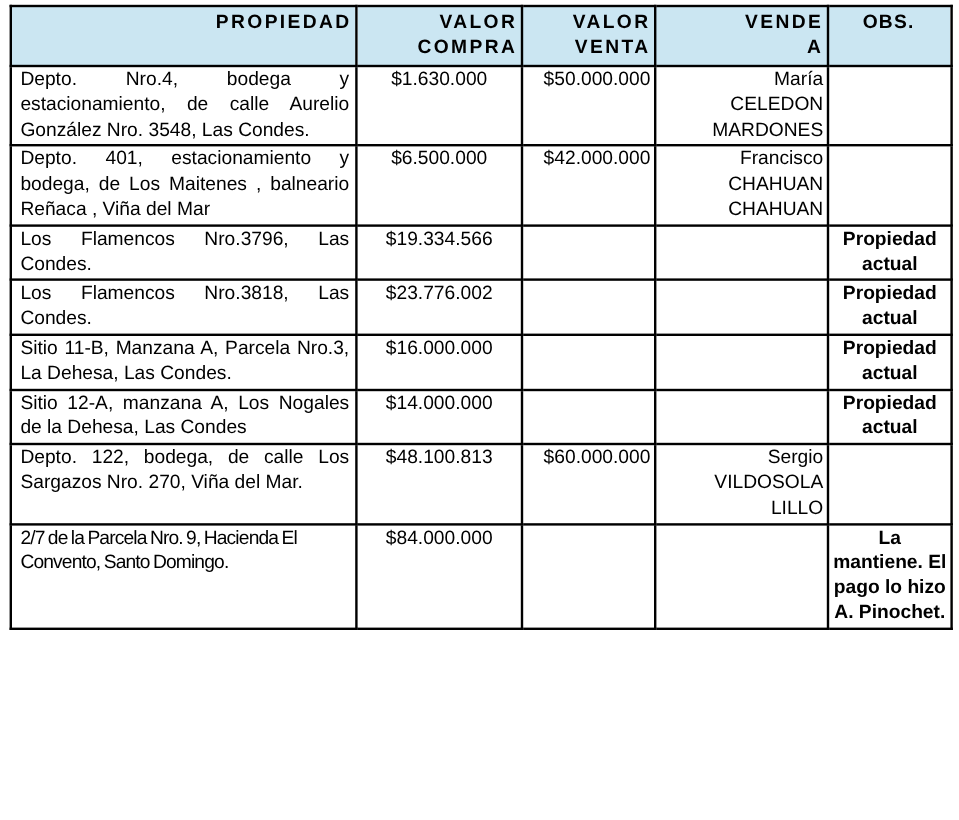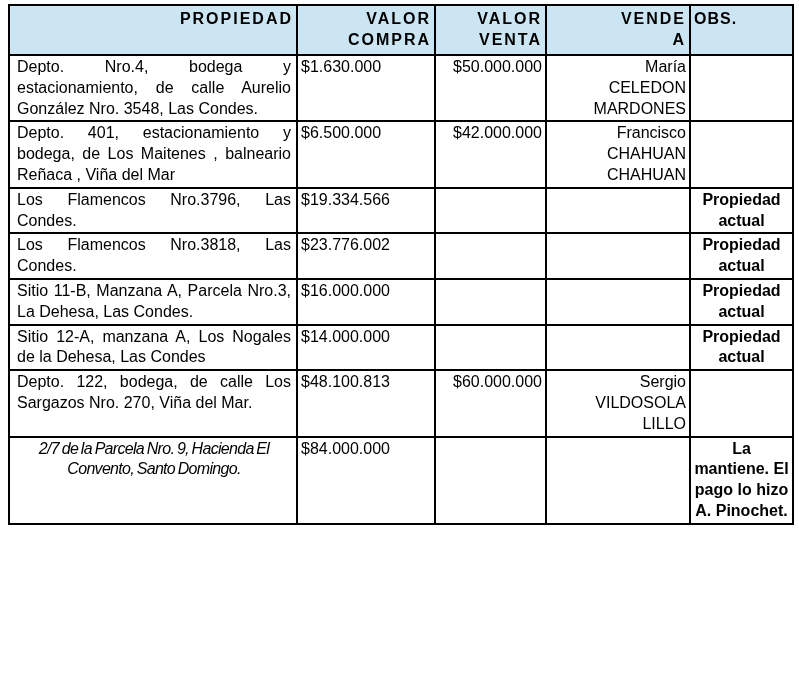--- a/index.html
+++ b/index.html
@@ -37,56 +37,56 @@
   .prop-table th{
     background:var(--header-bg);
     font-weight:bold;
     letter-spacing:2px;
     text-align:right;
     white-space:pre-line;
     height:44px;
     padding-top:3px;
   }
   .prop-table th.h-obs{
-    text-align:left;
+    text-align:center;
     padding-right:5px;
     letter-spacing:1px;
   }
   col.w-propiedad{width:288px;}
   col.w-compra{width:138px;}
   col.w-venta{width:111px;}
   col.w-vende{width:144px;}
   col.w-obs{width:103px;}
 
   td.c-propiedad{
     text-align:justify;
     padding-left:7px;
     padding-right:5px;
   }
   td.c-compra{
+    text-align:center;
   }
   td.c-venta{
     text-align:right;
     padding-left:1px;
   }
   td.c-vende{
     text-align:right;
     white-space:pre-line;
   }
   td.c-obs{
     font-weight:bold;
     text-align:center;
     padding-left:2px;
     padding-right:2px;
   }
   tr.narrow td.c-propiedad{
-    text-align:center;
+    text-align:left;
     letter-spacing:-0.7px;
     word-spacing:-1px;
-    font-style:italic;
   }
 </style>
 </head>
 <body>
 
 <div class="page">
   <table class="prop-table">
     <colgroup>
       <col class="w-propiedad">
       <col class="w-compra">

